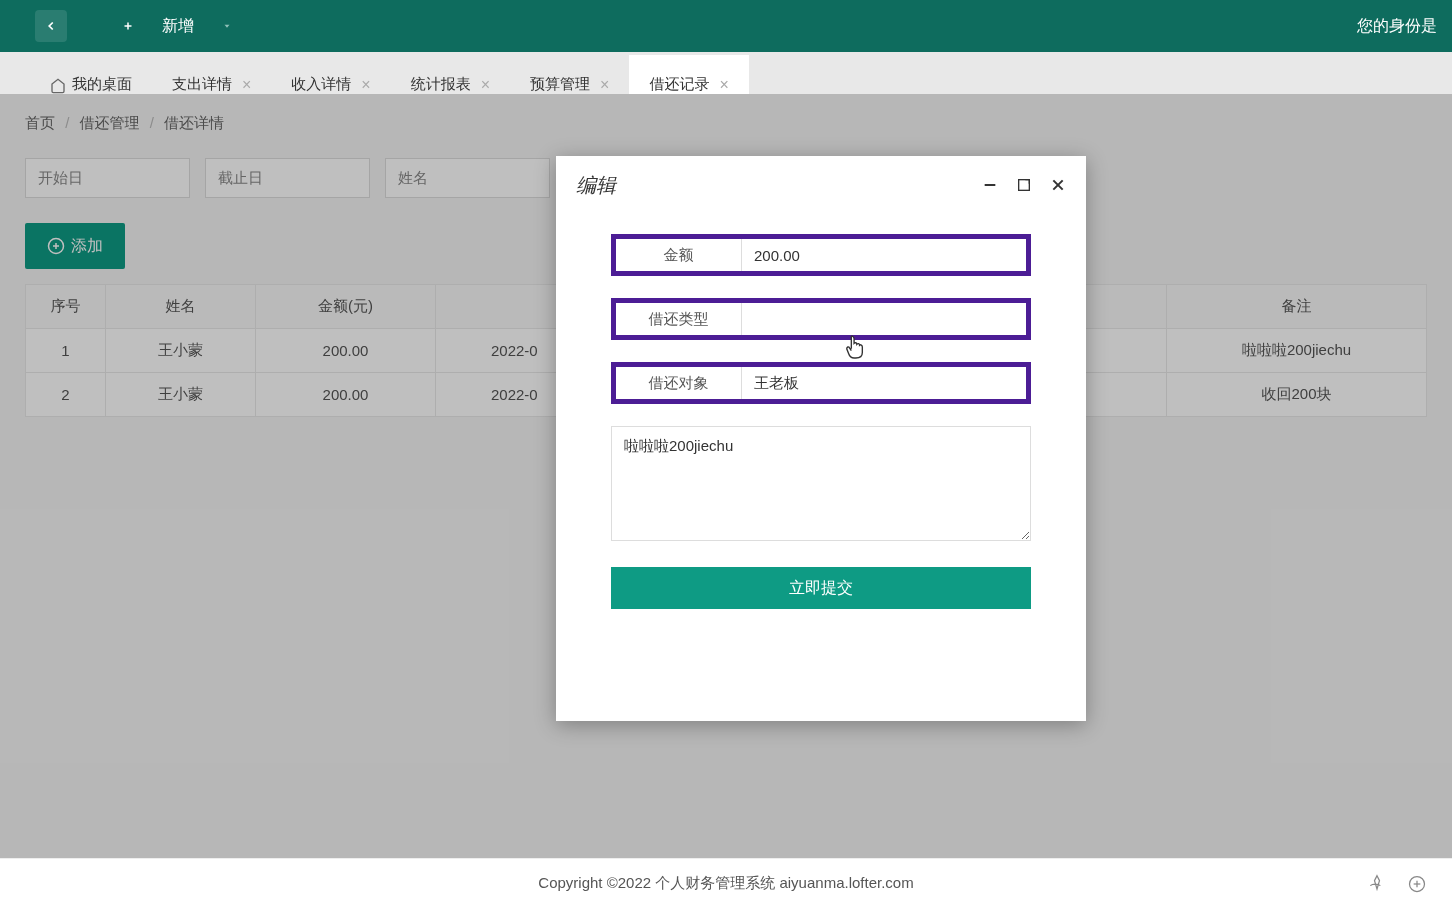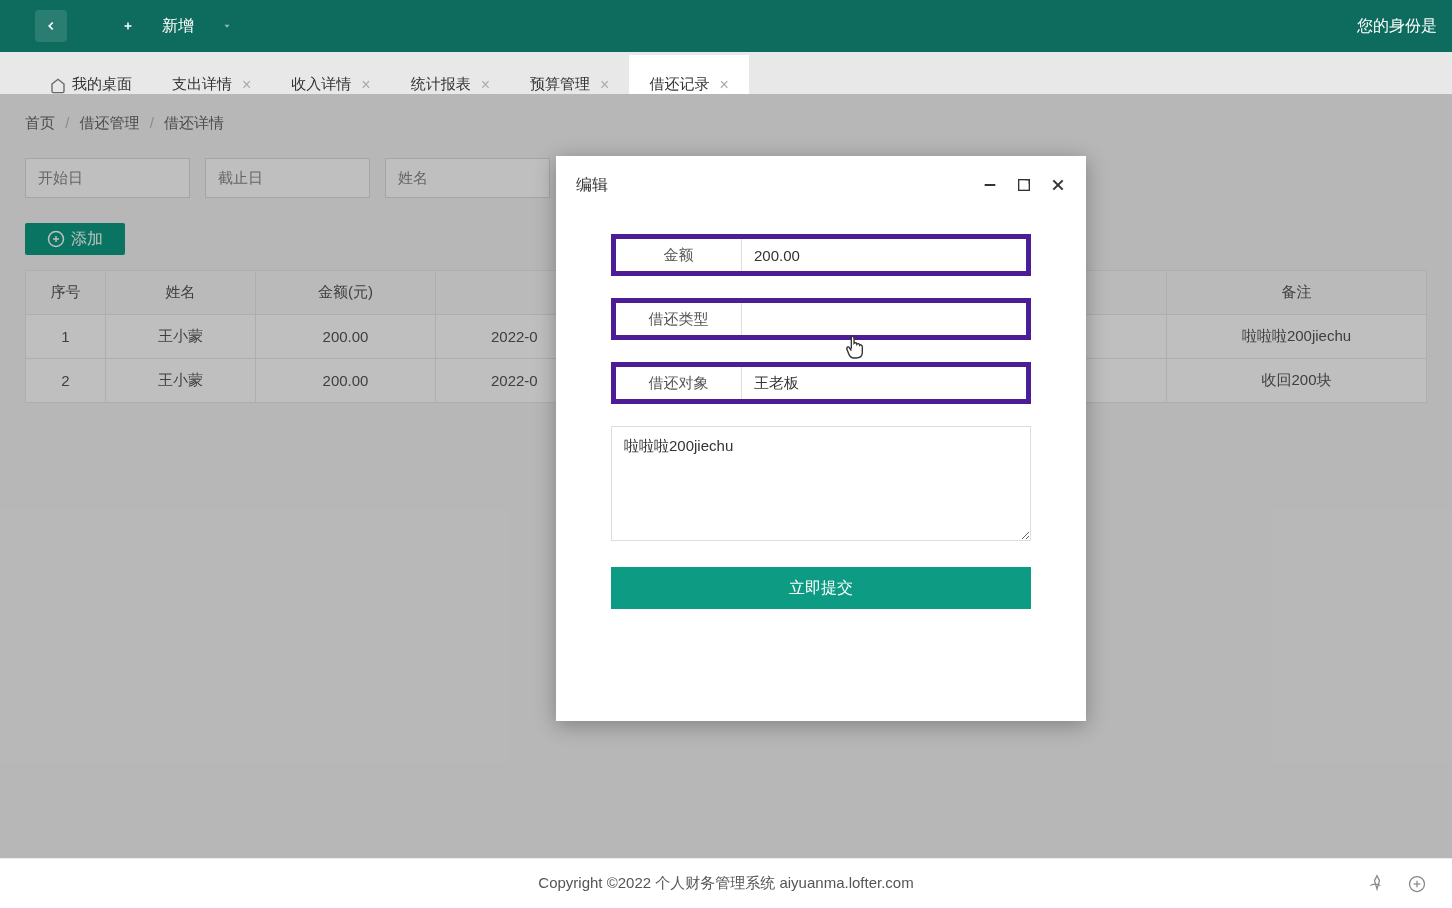--- a/index.html
+++ b/index.html
@@ -26,37 +26,37 @@
 .overlay { position: absolute; inset: 0; background: rgba(0,0,0,0.25); z-index: 5; }
 
 .content { padding: 20px 25px; height: 100%; background: #f5f5f5; }
 
 .breadcrumb { color: #666; font-size: 15px; margin-bottom: 25px; }
 .breadcrumb span { margin: 0 6px; color: #bbb; }
 
 .filters { display: flex; gap: 15px; margin-bottom: 25px; }
 .filter-input { width: 165px; height: 40px; border: 1px solid #ddd; padding: 0 12px; font-size: 15px; color: #888; background: #fff; display: flex; align-items: center; }
 
-.add-btn { background: #0e9b84; color: #fff; border: none; height: 32px; padding: 12px 22px; font-size: 16px; display: flex; align-items: center; cursor: pointer; border-radius: 2px; margin-bottom: 15px; }
+.add-btn { background: #0e9b84; color: #fff; border: none; height: 46px; padding: 12px 22px; font-size: 16px; display: flex; align-items: center; cursor: pointer; border-radius: 2px; margin-bottom: 15px; }
 .add-btn svg { width: 18px; height: 18px; margin-right: 6px; }
 
 .table { width: 100%; border-collapse: collapse; background: #fff; }
 .table th, .table td { border: 1px solid #e8e8e8; padding: 12px 10px; text-align: center; font-size: 15px; }
 .table th { background: #f8f8f8; font-weight: normal; color: #555; }
 .table td { color: #555; }
 
 
 .footer { position: absolute; bottom: 0; left: 0; right: 0; height: 50px; background: #fff; display: flex; align-items: center; justify-content: center; color: #555; font-size: 15px; border-top: 1px solid #eee; }
 .footer-icons { position: absolute; right: 25px; display: flex; gap: 20px; }
 .footer-icons svg { width: 20px; height: 20px; }
 
 
 .modal { position: absolute; left: 556px; top: 156px; width: 530px; height: 565px; background: #fff; box-shadow: 0 4px 20px rgba(0,0,0,0.3); z-index: 10; }
 .modal-header { height: 58px; display: flex; align-items: center; padding: 0 20px; border-bottom: 0px solid #eee; }
-.modal-title { font-size: 16px; color: #333; flex: 1; }
+.modal-title { font-size: 20px; color: #333; flex: 1; font-style: italic; }
 .modal-ctrl { margin-left: 18px; cursor: pointer; color: #555; }
 .modal-ctrl svg { width: 16px; height: 16px; display: block; }
 
 .modal-body { padding: 20px 55px; }
 .form-row { display: flex; margin-bottom: 22px; border: 5px solid #4c1d95; height: 42px; }
 .form-label { width: 126px; display: flex; align-items: center; justify-content: center; font-size: 15px; color: #555; border-right: 1px solid #ddd; }
 .form-input { flex: 1; border: none; padding: 0 12px; font-size: 15px; color: #333; outline: none; }
 .form-select { flex: 1; display: flex; align-items: center; padding: 0 12px; font-size: 15px; color: #333; position: relative; }
 .form-select svg { position: absolute; right: 12px; width: 12px; height: 12px; }
 .form-textarea { width: 100%; border: 1px solid #ddd; padding: 10px 12px; font-size: 15px; color: #333; resize: vertical; height: 115px; outline: none; margin-bottom: 22px; font-family: inherit; }

